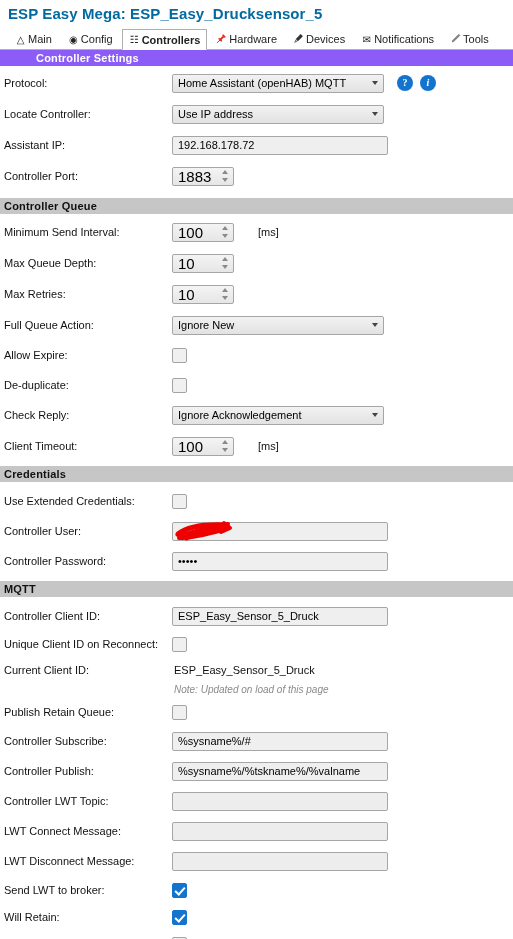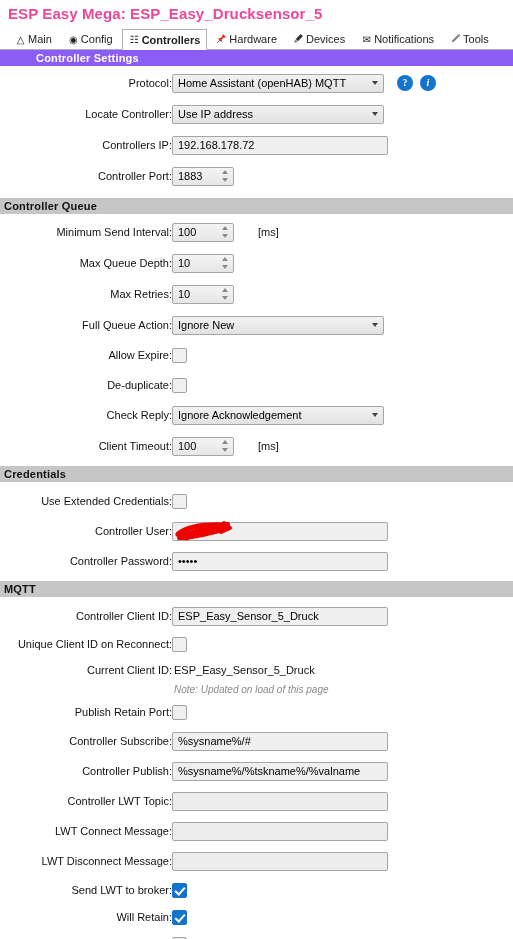--- a/index.html
+++ b/index.html
@@ -14,21 +14,21 @@
     height: 939px;
     font-family: "Liberation Sans", sans-serif;
     font-size: 11px;
     color: #000000;
     overflow: hidden;
     position: relative;
   }
 
   
   .page-title {
-    color: #ec4899;
+    color: #0369a1;
     font-size: 15px;
     font-weight: bold;
     padding: 5px 0 3px 8px;
     letter-spacing: 0.1px;
     white-space: nowrap;
   }
 
   
   .tabbar {
     position: relative;
@@ -105,21 +105,20 @@
     align-items: center;
     padding-left: 4px;
     min-height: 22px;
   }
   .row .lbl {
     width: 168px;
     flex: 0 0 168px;
     font-size: 11px;
     color: #111;
     white-space: nowrap;
-    text-align: right;
   }
   .row .fld {
     flex: 1 1 auto;
     display: flex;
     align-items: center;
     position: relative;
   }
 
   
   .txt {
@@ -165,21 +164,21 @@
     border-top: 4px solid #444;
   }
 
   .num {
     width: 62px;
     height: 19px;
     border: 1px solid #a6a6a6;
     border-radius: 2px;
     background: #ececec;
     background: linear-gradient(#f4f4f4, #e6e6e6);
-    font-size: 11px;
+    font-size: 15px;
     color: #000;
     padding: 0 16px 0 5px;
     position: relative;
     display: flex;
     align-items: center;
     cursor: text;
   }
   .num .spin {
     position: absolute;
     right: 4px;
@@ -349,21 +348,21 @@
   <div class="lbl">Locate Controller:</div>
   <div class="fld">
     <div class="sel">
       <span>Use IP address</span>
       <span class="arrow"></span>
     </div>
   </div>
 </div>
 
 <div class="row" style="margin-top:9px">
-  <div class="lbl">Controllers IP:</div>
+  <div class="lbl">Assistant IP:</div>
   <div class="fld">
     <input class="txt" type="text" value="192.168.178.72" style="">
   </div>
 </div>
 
 <div class="row" style="margin-top:9px">
   <div class="lbl">Controller Port:</div>
   <div class="fld">
     <div class="num">
       <span>1883</span>
@@ -524,21 +523,21 @@
 </div>
 
 <div class="row" style="min-height:16px">
   <div class="lbl"></div>
   <div class="fld">
     <span class="note">Note: Updated on load of this page</span>
   </div>
 </div>
 
 <div class="row" style="margin-top:4px">
-  <div class="lbl">Publish Retain Port:</div>
+  <div class="lbl">Publish Retain Queue:</div>
   <div class="fld">
     <div class="chk"></div>
   </div>
 </div>
 
 <div class="row" style="margin-top:7px">
   <div class="lbl">Controller Subscribe:</div>
   <div class="fld">
     <input class="txt" type="text" value="%sysname%/#" style="">
   </div>

